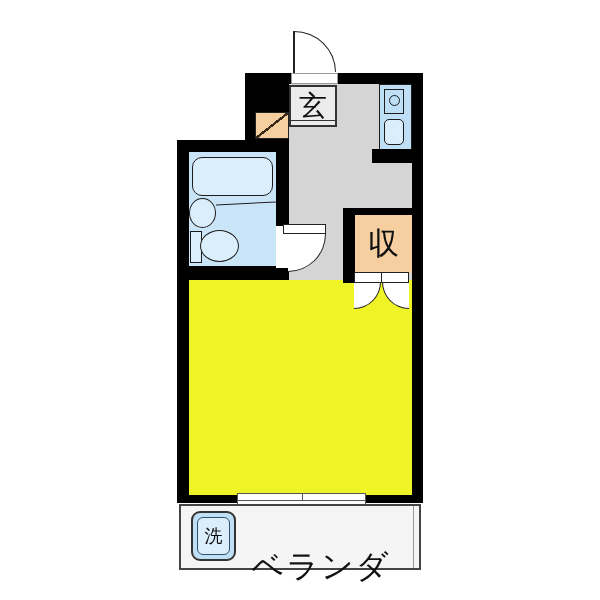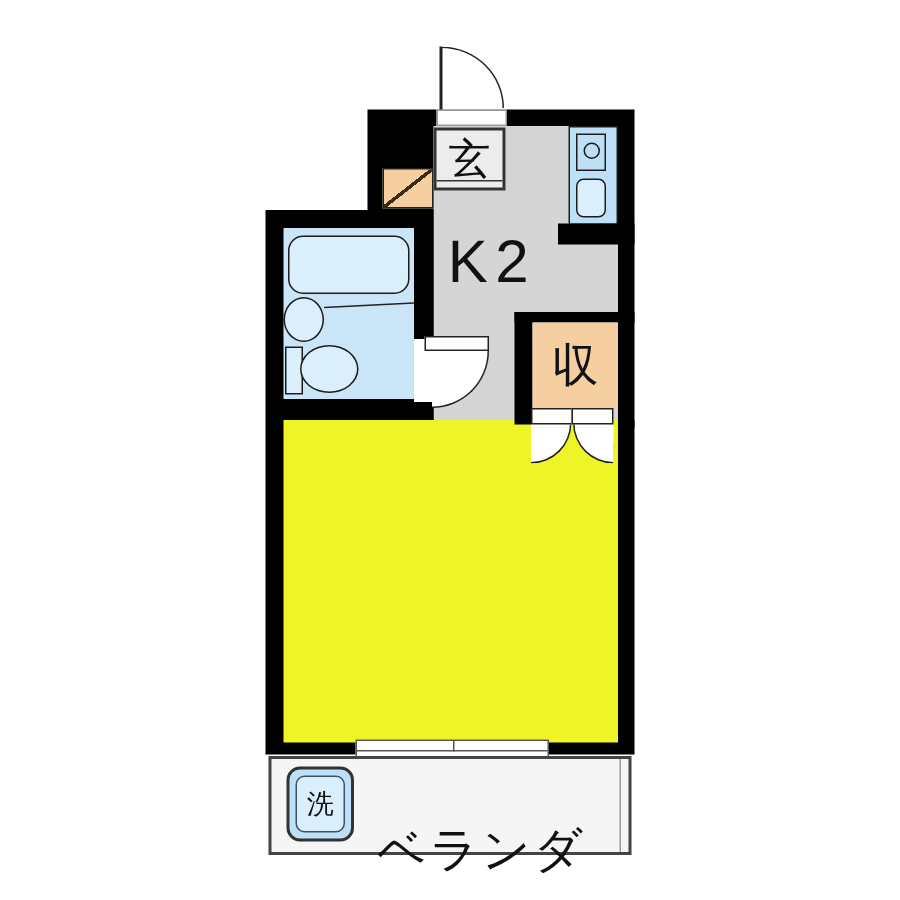--- a/index.html
+++ b/index.html
@@ -110,17 +110,14 @@
     <div class="abs label" style="left:50px;top:0;width:180px;height:71px;font-size:32px;letter-spacing:2px;margin-top:25px;">
       <span>ベランダ</span>
     </div>
     <div class="abs washer-outer" style="left:10px;top:5px;width:45px;height:50px;">
       <div class="washer-inner label" style="font-size:18px;">
         <span>洗</span>
       </div>
     </div>
   </div>
 
-  <div class="abs label" style="left:291px;top:153px;width:74px;height:44px;font-size:40px;letter-spacing:5px;">
-    <span>K2</span>
-  </div>
 
 </div>
 
 </body></html>

